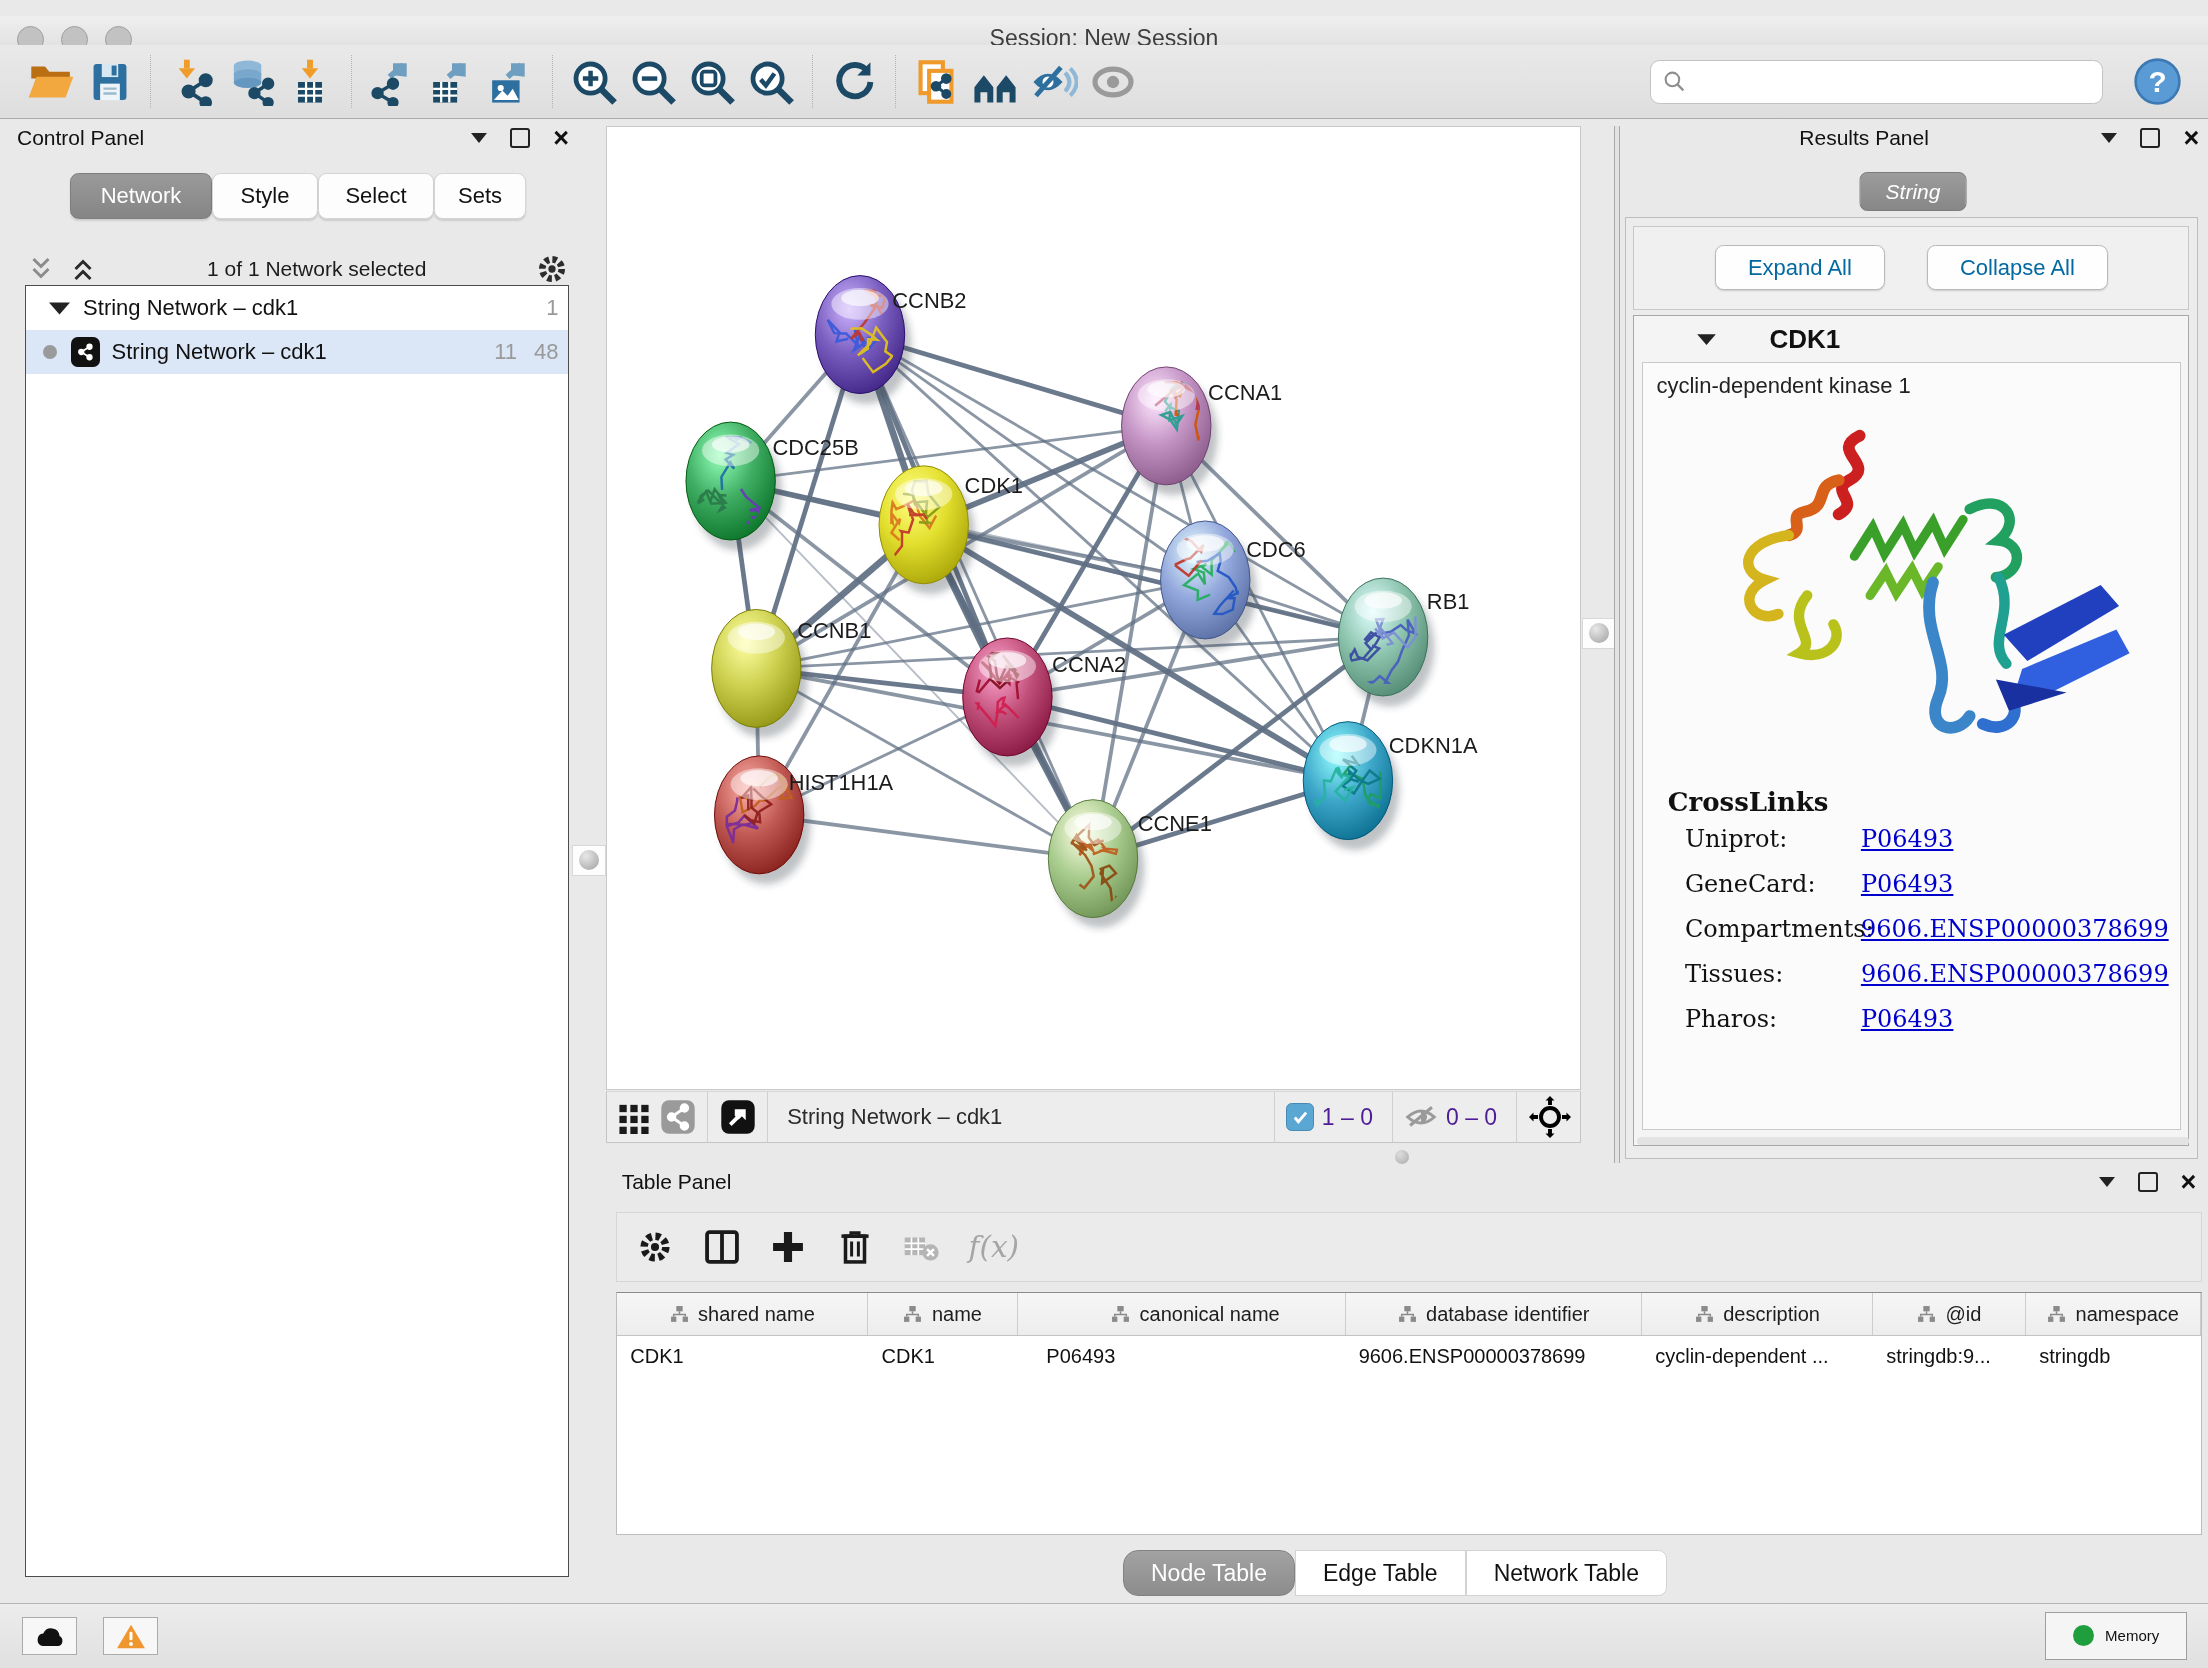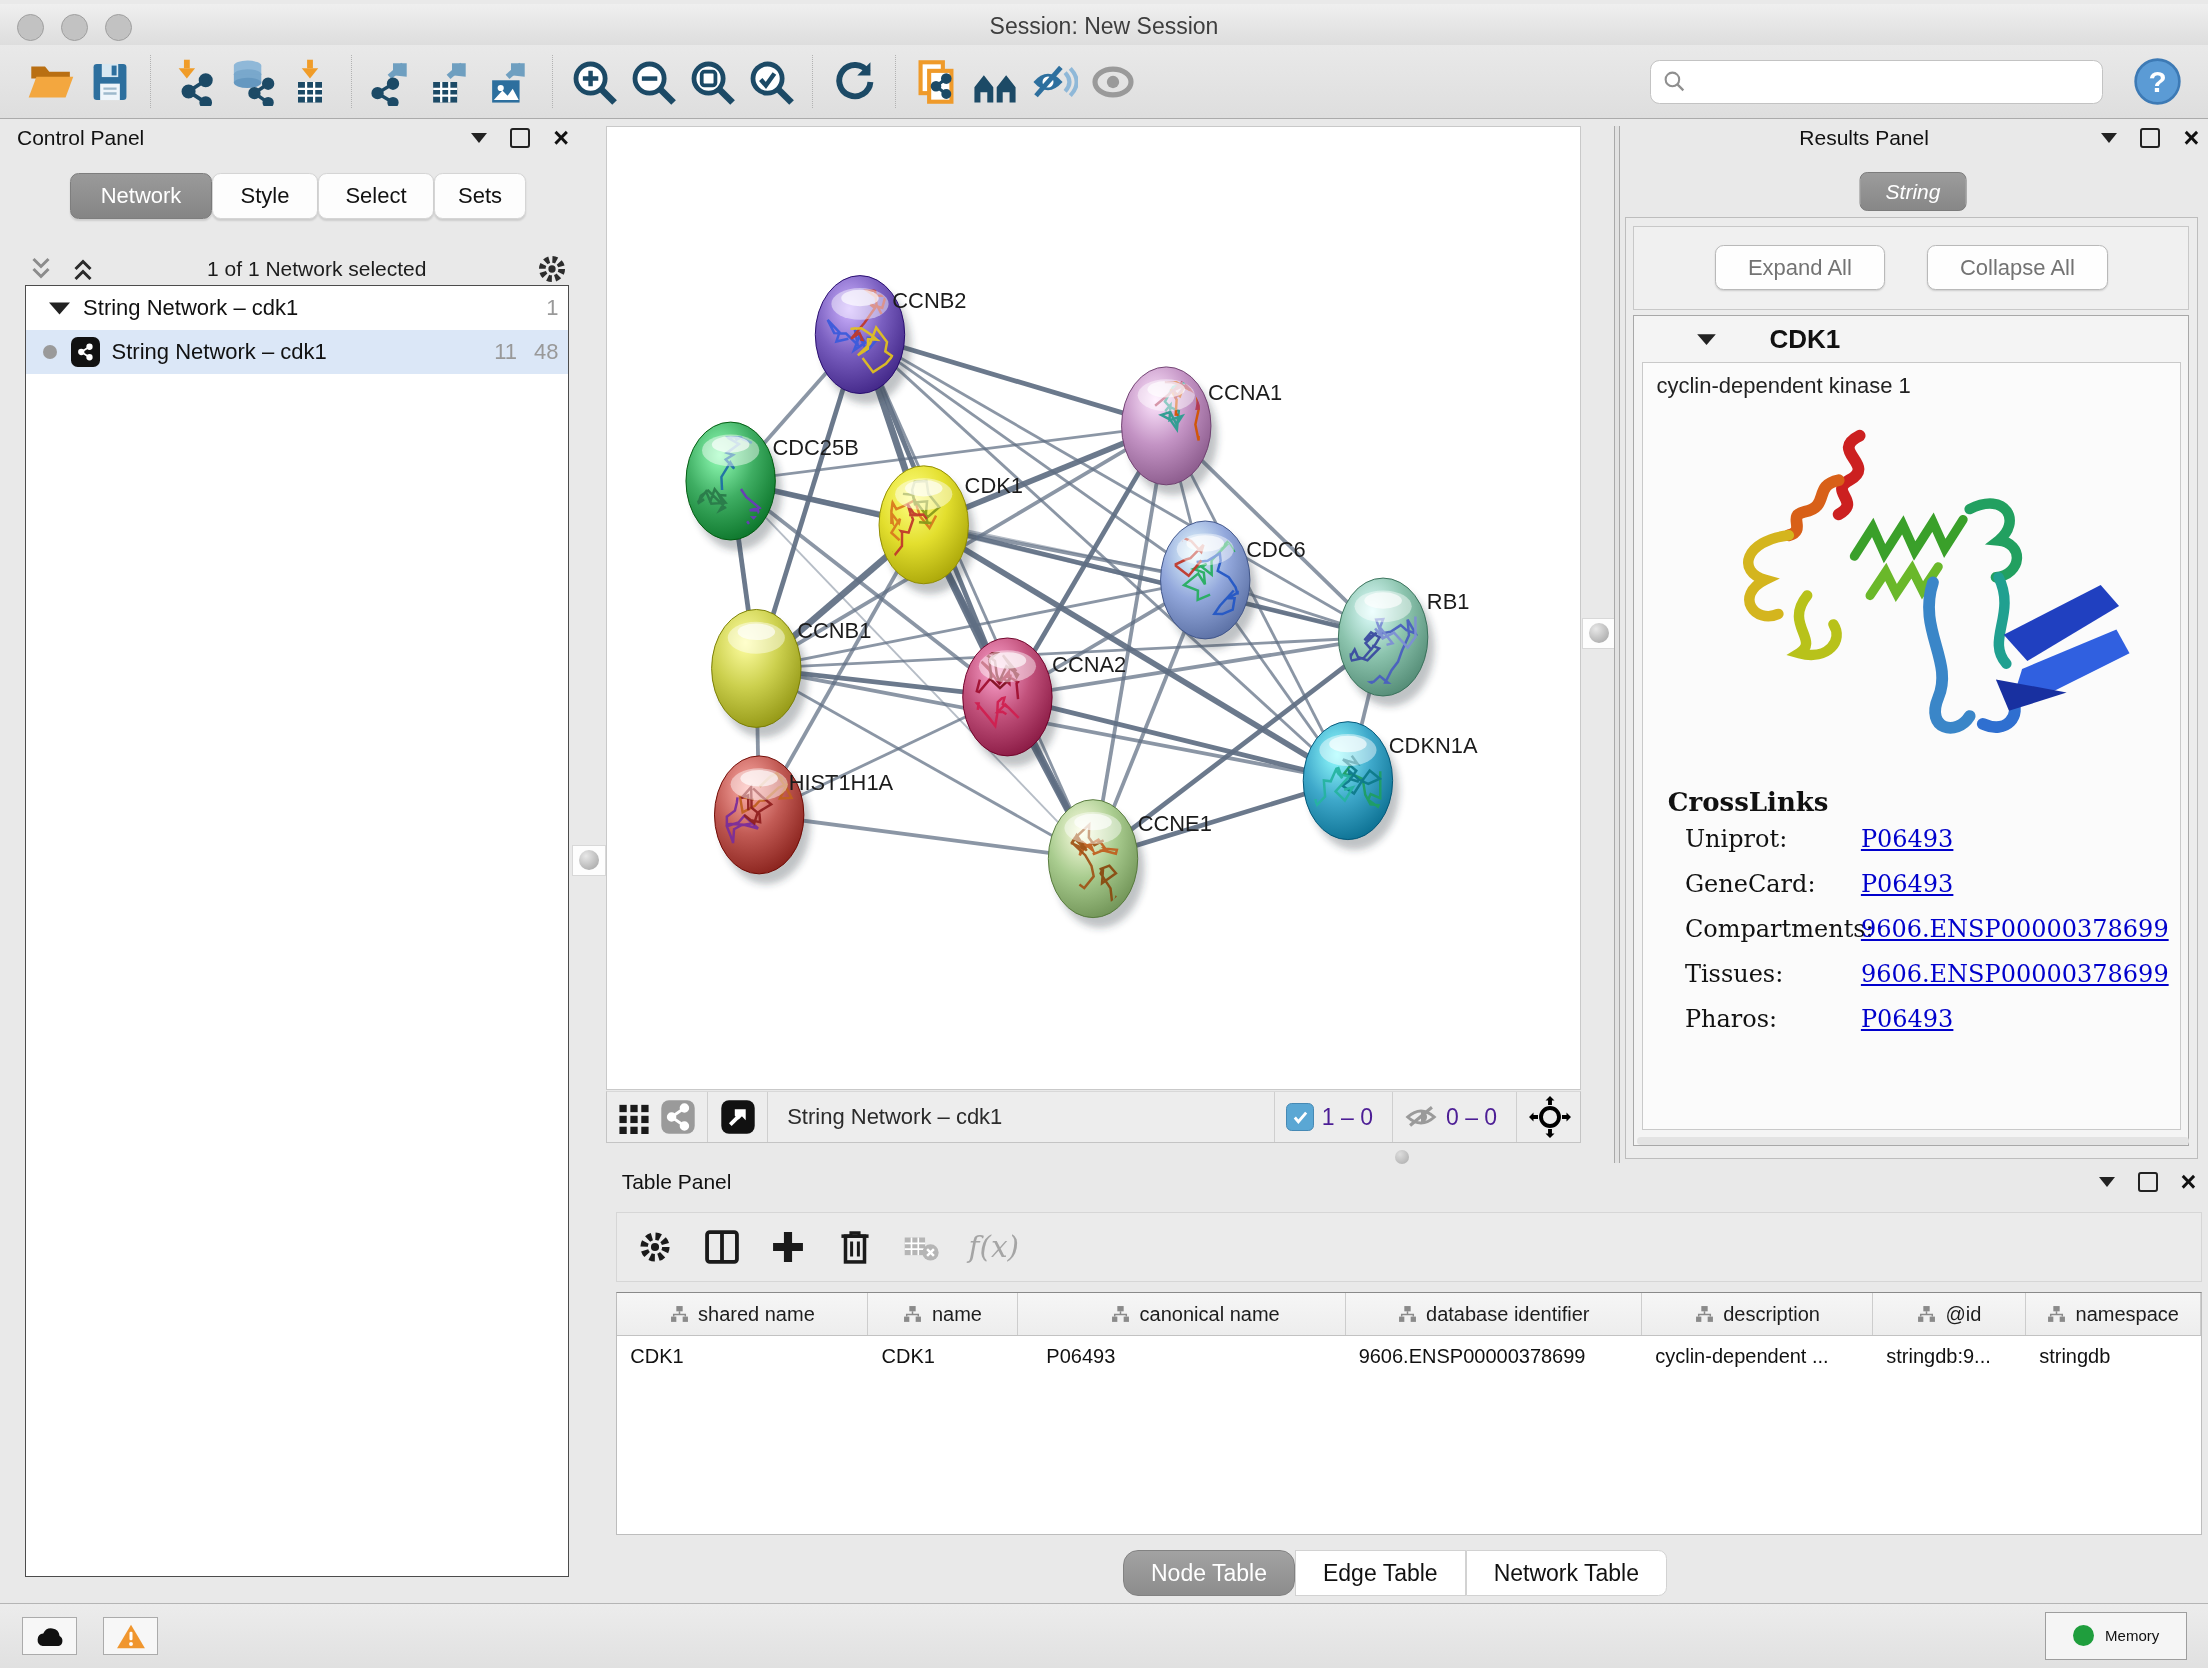--- a/index.html
+++ b/index.html
@@ -1,20 +1,20 @@
 <!DOCTYPE html>
 <html style="font-size:15px"><head>
 <meta charset="utf-8">
 <style>
   html,body{margin:0;padding:0;background:#cfcfcf;}
   #window{position:relative;width:2208px;height:1668px;background:#e9e9e9;
     font-family:"Liberation Sans","DejaVu Sans",sans-serif;overflow:hidden;
     -webkit-font-smoothing:antialiased;}
   
-  .titlebar{position:absolute;left:0;top:4px;width:100%;height:44px;
+  .titlebar{position:absolute;left:0;top:16px;width:100%;height:44px;
     background:linear-gradient(#efefef,#dcdcdc);border-bottom:1px solid #bdbdbd;}
   .tl-dots{position:absolute;left:17px;top:9.5px;display:flex;gap:17px;}
   .tl-dot{width:25px;height:25px;border-radius:50%;background:#c2c2c2;border:1px solid #9f9f9f;}
   .win-title{position:absolute;left:0;top:0;width:100%;height:44px;line-height:44px;
     text-align:center;font-size:23px;color:#3e3e3e;}
   
   .toolbar{position:absolute;left:0;top:45px;width:100%;height:74px;
     background:linear-gradient(#e9e9e9,#dedede);border-bottom:1px solid #ababab;
     display:flex;align-items:center;padding:0 21px;box-sizing:border-box;}
   .tbtn{width:59px;height:59px;display:flex;align-items:center;justify-content:center;flex:0 0 auto;}
@@ -69,21 +69,21 @@
   .rp{position:absolute;left:1623px;top:126px;width:580px;height:1039px;}
   .rp-head{padding:0 3.8px;text-align:center;}
   .rp-tab{position:absolute;left:50%;top:46px;transform:translateX(-50%);padding:6.7px 25px;
     background:linear-gradient(#9c9c9c,#878787);color:#fff;font-size:21px;border-radius:7.6px;
     border:1px solid #7c7c7c;font-style:italic;}
   .rp-box{position:absolute;left:1.9px;top:91px;width:573px;height:942px;background:#ececec;
     border:1px solid #bdbdbd;box-sizing:border-box;padding:7.6px;}
   .rp-btnrow{border:1px solid #c8c8c8;background:#f0f0f0;height:82px;display:flex;
     align-items:center;justify-content:center;gap:42px;}
   .rp-btn{background:#fefefe;border:1px solid #b9b9b9;border-radius:8.6px;padding:8.6px 32px;
-    font-size:22px;color:#737373;box-shadow:0 1px 1.9px rgba(0,0,0,.15);}
+    font-size:22px;color:#0369a1;box-shadow:0 1px 1.9px rgba(0,0,0,.15);}
   .cdk-box{border:1px solid #a8a8a8;background:#f4f4f4;margin-top:5.7px;height:831px;box-sizing:border-box;}
   .cdk-head{display:flex;align-items:center;height:46px;padding-left:63px;gap:53px;}
   .cdk-gene{font-size:26px;font-weight:bold;color:#111;}
   .cdk-inner{border:1px solid #c9c9c9;background:#fbfbfb;margin:0 7.6px;height:768px;
     box-sizing:border-box;padding:9.5px 0 0 13.3px;overflow:hidden;}
   .cdk-desc{font-size:22px;color:#222;}
   .xl-title{font-family:"DejaVu Serif","Liberation Serif",serif;font-weight:bold;font-size:26px;color:#111;margin:5.7px 0 7.6px 11.4px;}
   .xl-row{display:flex;font-family:"DejaVu Serif","Liberation Serif",serif;font-size:24px;margin:0 0 17px 28.5px;}
   .xl-label{width:176px;color:#111;}
   .xl-link{color:#0000cc;text-decoration:underline;}

